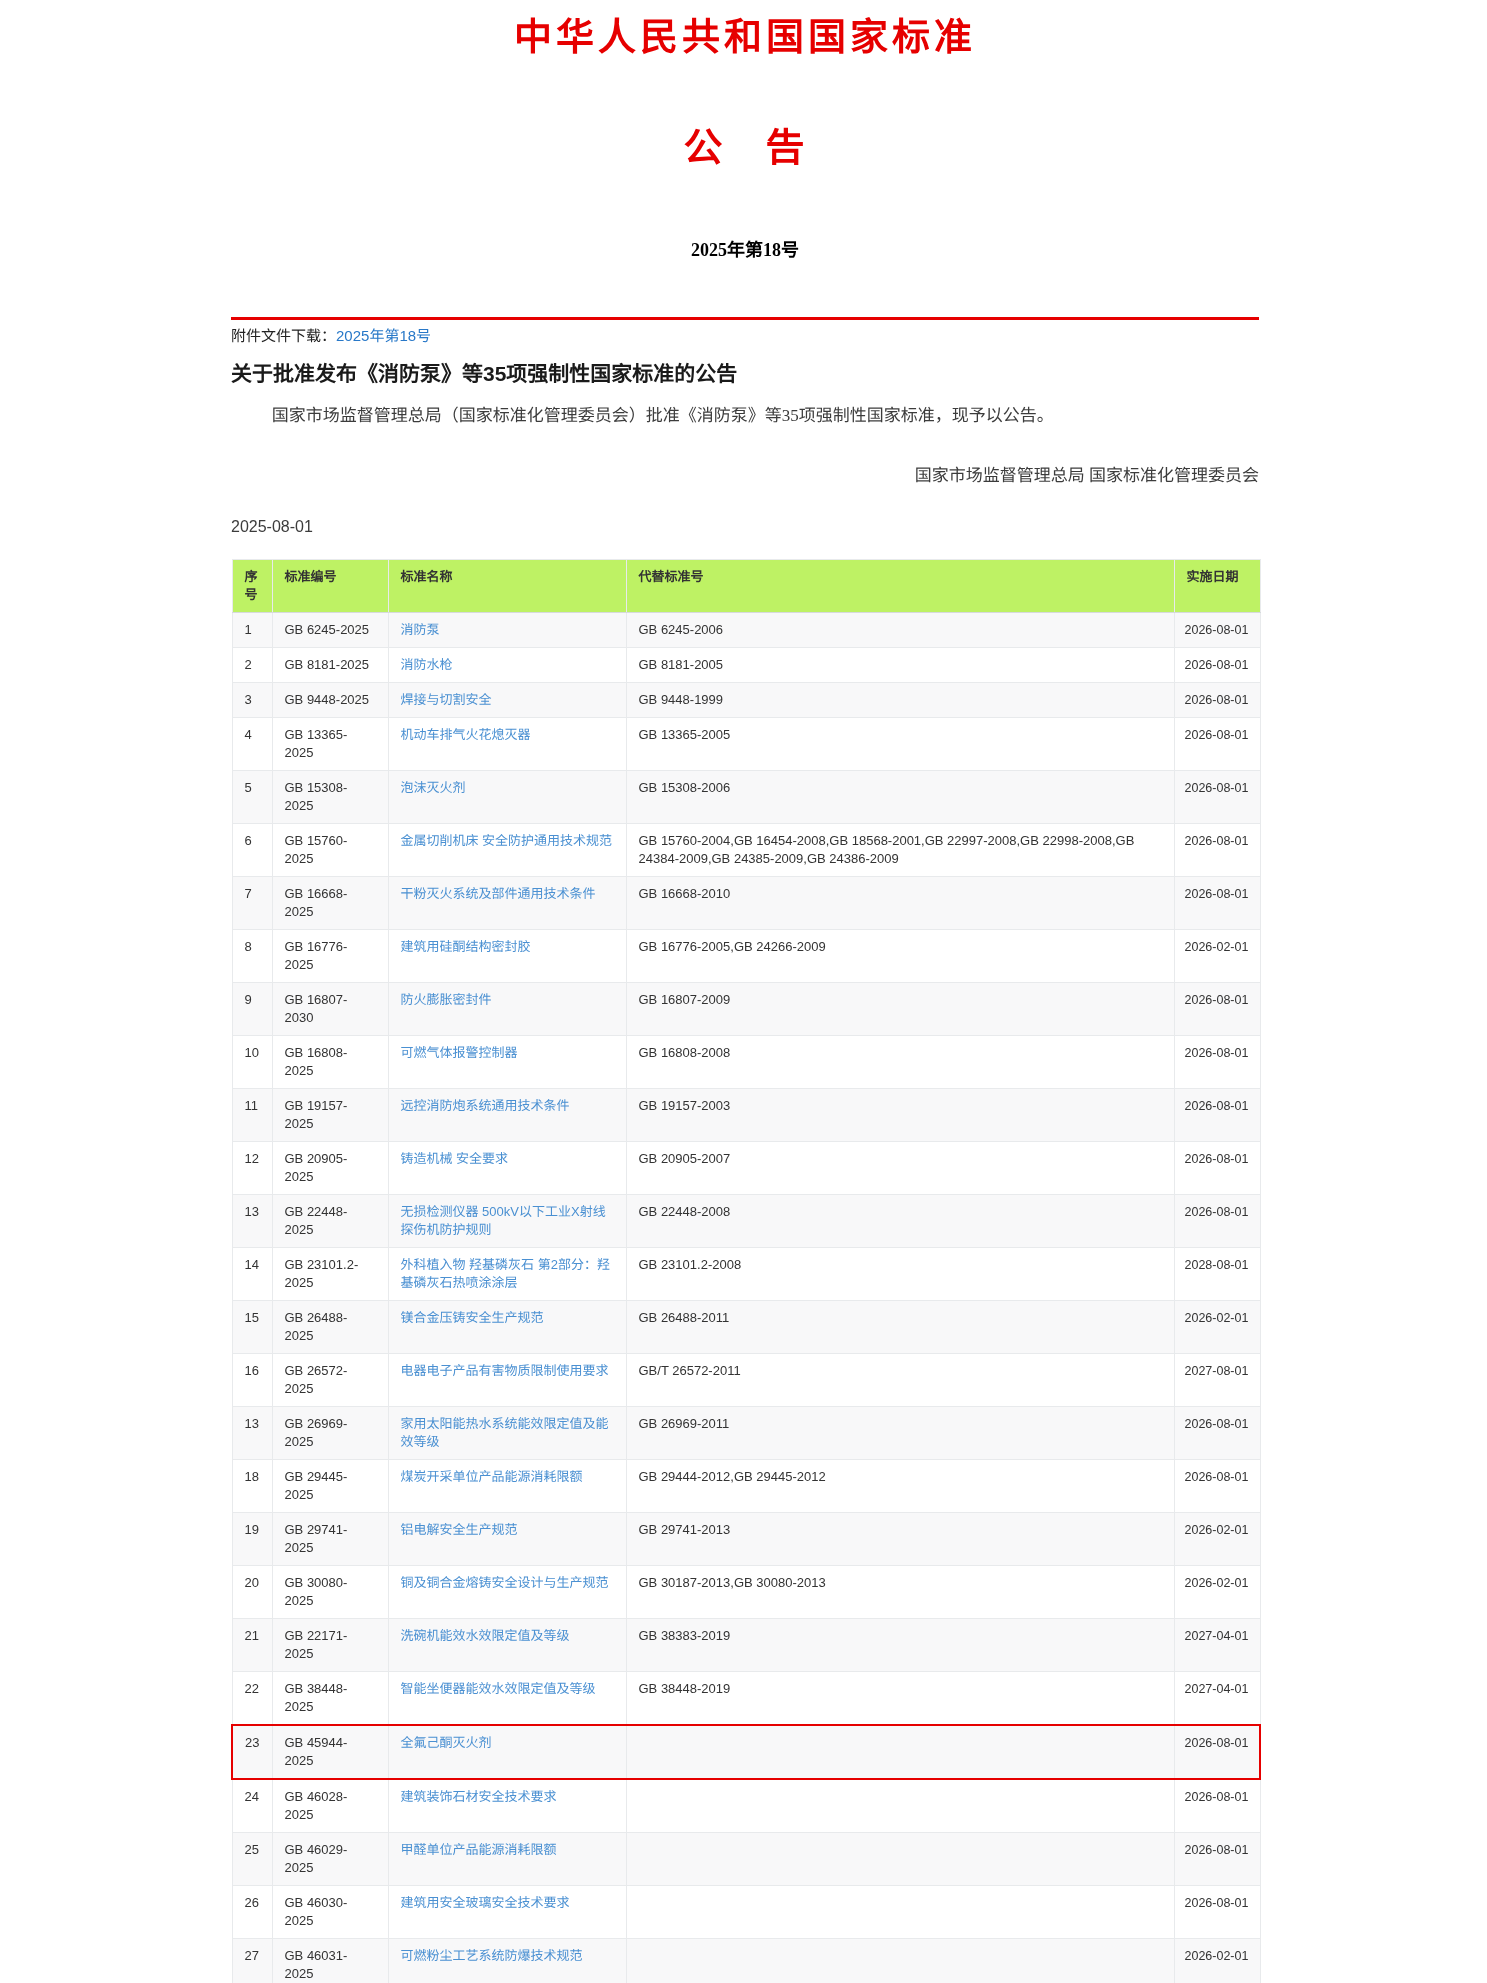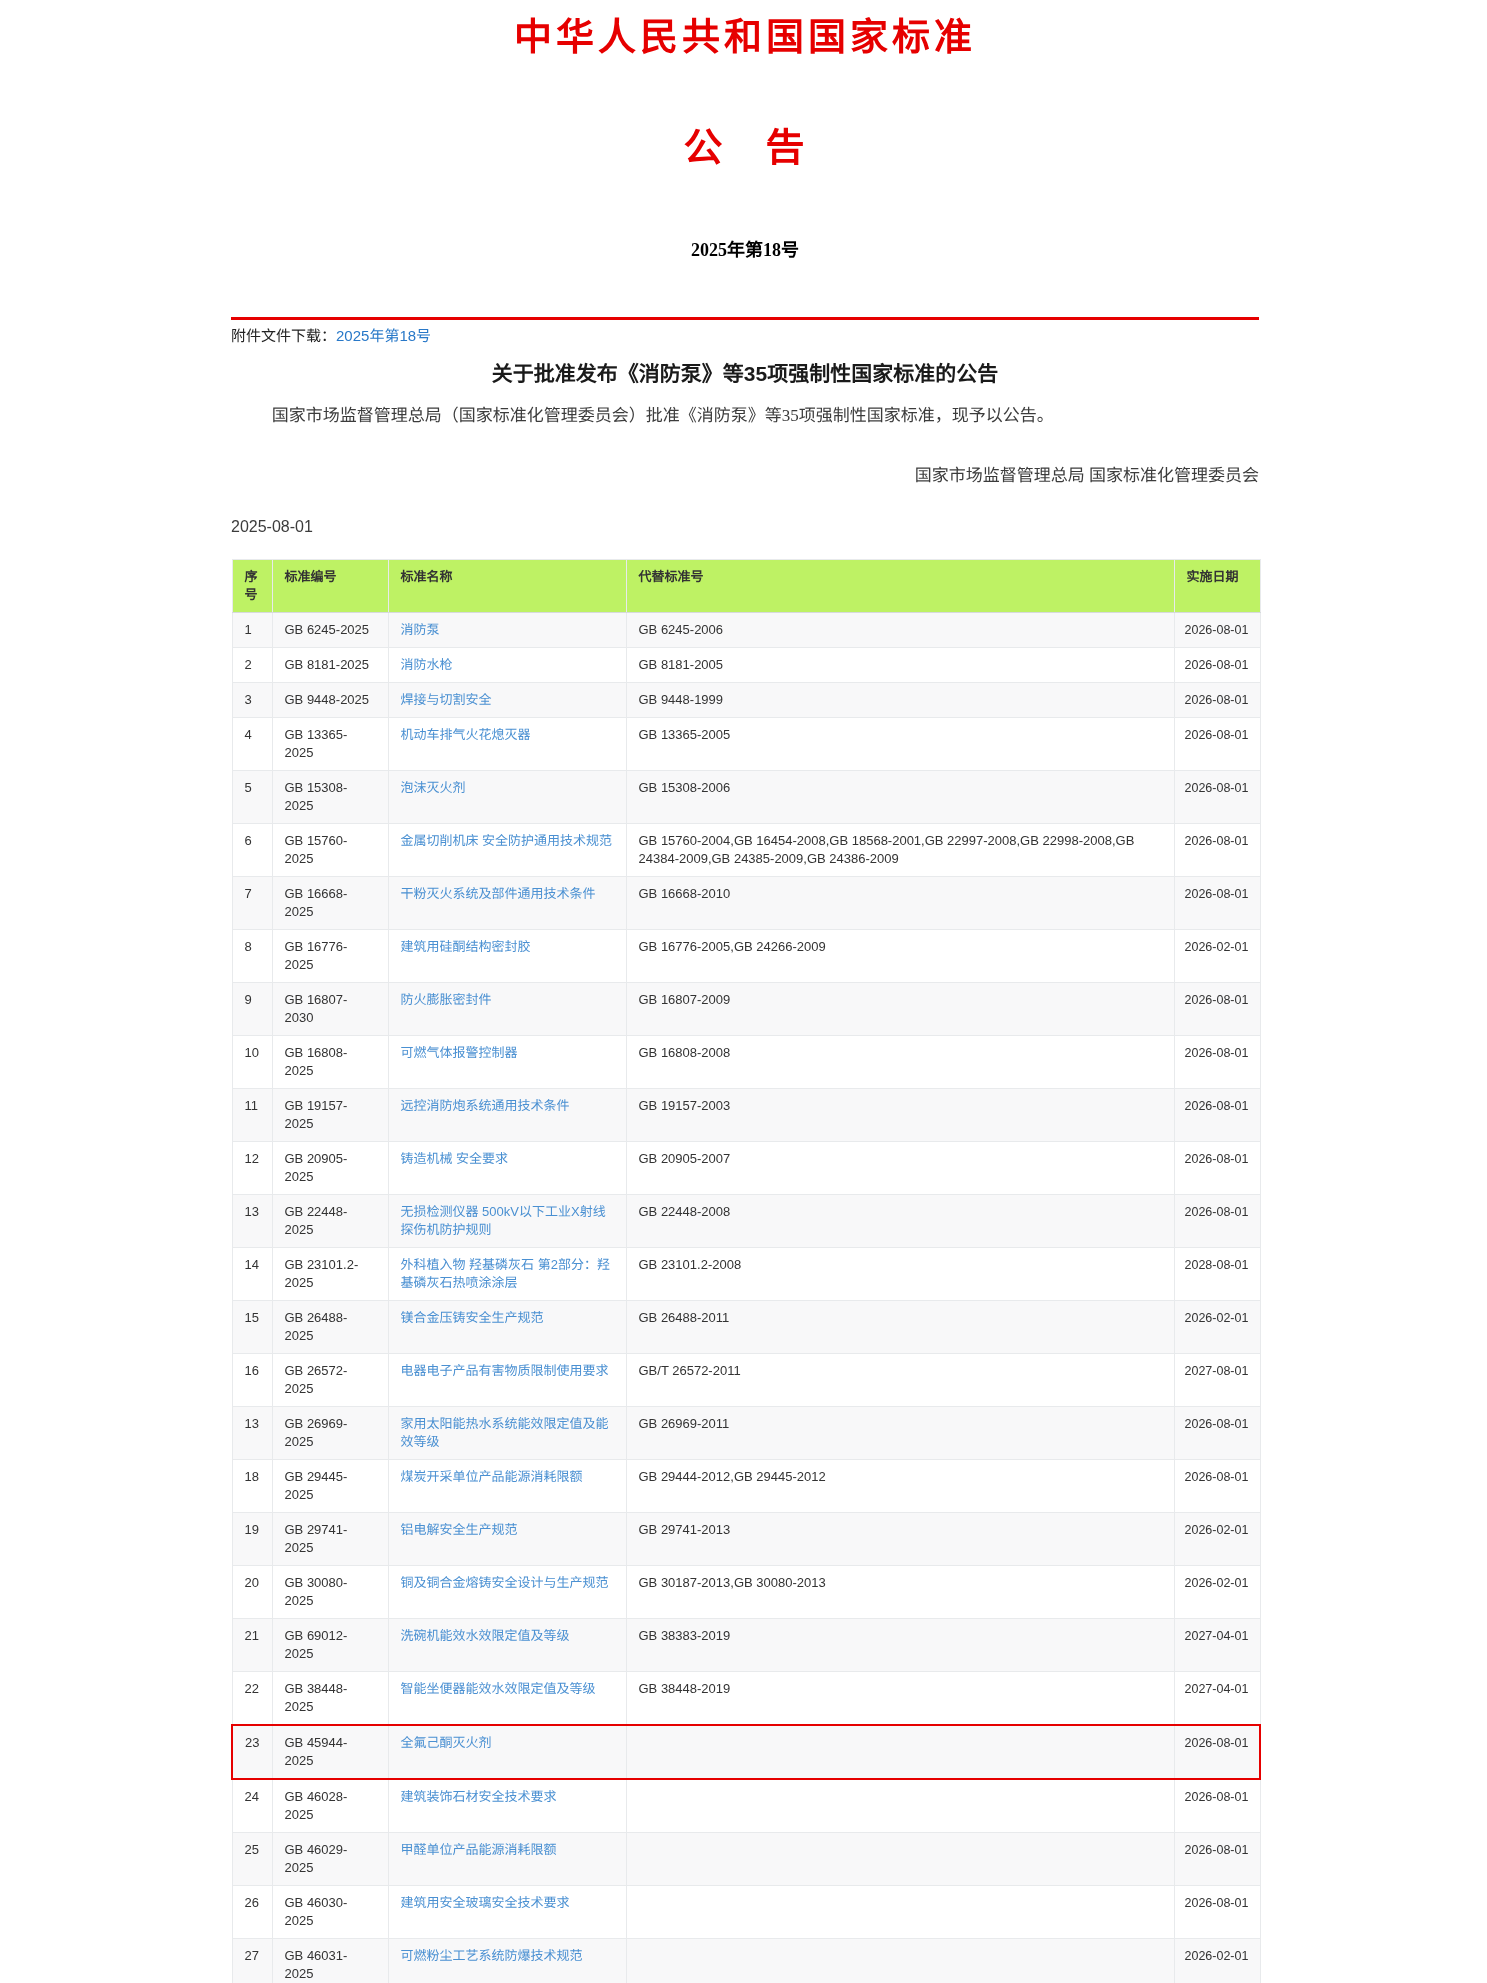--- a/index.html
+++ b/index.html
@@ -62,21 +62,20 @@
     font-size:15px;
     line-height:1.45;
     color:#222;
   }
   .attachment-row a{
     color:var(--alink);
     text-decoration:none;
   }
   .notice-heading{
     margin-top:15px;
-    text-align:center;
     font-size:21px;
     font-weight:bold;
     line-height:1.15;
     color:#1a1a1a;
   }
   .notice-paragraph{
     margin-top:19px;
     font-family:"Liberation Serif","DejaVu Serif",serif;
     font-size:17px;
     line-height:1.25;
@@ -318,21 +317,21 @@
   </tr>
         <tr>
     <td>20</td>
     <td>GB 30080-2025</td>
     <td><a href="#">铜及铜合金熔铸安全设计与生产规范</a></td>
     <td>GB 30187-2013,GB 30080-2013</td>
     <td class="date-cell">2026-02-01</td>
   </tr>
         <tr>
     <td>21</td>
-    <td>GB 69012-2025</td>
+    <td>GB 22171-2025</td>
     <td><a href="#">洗碗机能效水效限定值及等级</a></td>
     <td>GB 38383-2019</td>
     <td class="date-cell">2027-04-01</td>
   </tr>
         <tr>
     <td>22</td>
     <td>GB 38448-2025</td>
     <td><a href="#">智能坐便器能效水效限定值及等级</a></td>
     <td>GB 38448-2019</td>
     <td class="date-cell">2027-04-01</td>

